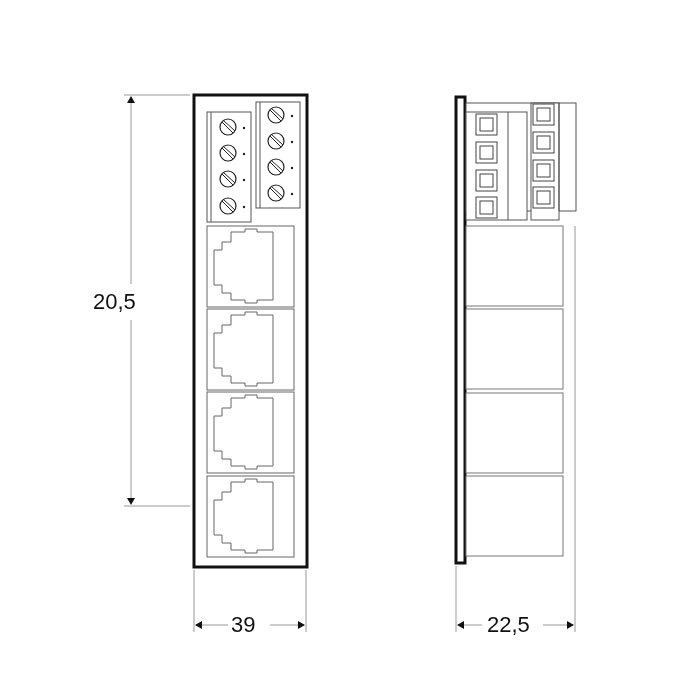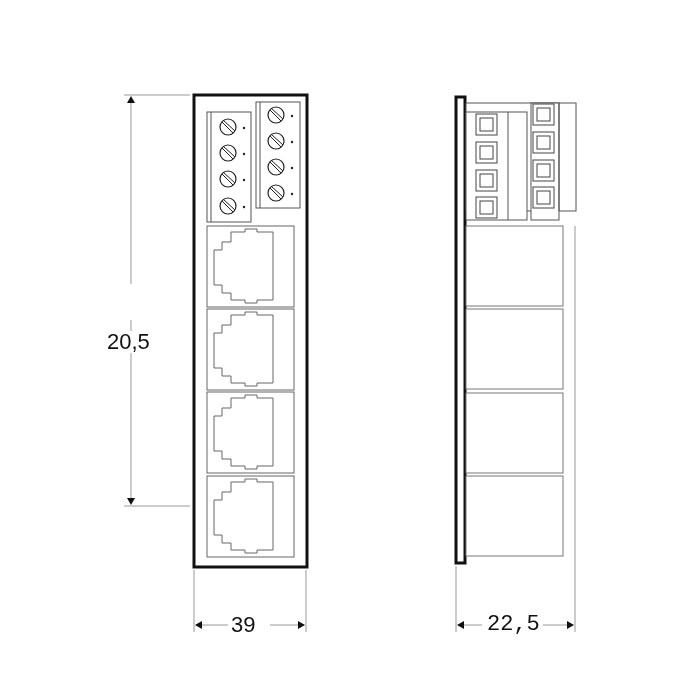--- a/index.html
+++ b/index.html
@@ -146,15 +146,15 @@
   <g stroke="#999" stroke-width="1" fill="#111">
     <line x1="456" y1="566" x2="456" y2="632"></line>
     <line x1="575" y1="226" x2="575" y2="632"></line>
     <line x1="458" y1="625" x2="482" y2="625"></line>
     <line x1="543" y1="625" x2="573" y2="625"></line>
     <polygon points="457,625 464,621 464,629" stroke="none"></polygon>
     <polygon points="574,625 567,621 567,629" stroke="none"></polygon>
   </g>
 </svg>
 
-<div class="dim-label" style="left:104px; top:291px;margin-top:40px;">20,5</div>
+<div class="dim-label" style="left:90px; top:291px;">20,5</div>
 <div class="dim-label" style="left:228px; top:614px;">39</div>
-<div class="dim-label" style="left:484px; top:614px;font-family:Liberation Mono, monospace;">22,5</div>
+<div class="dim-label" style="left:484px; top:614px;">22,5</div>
 
 </body></html>

